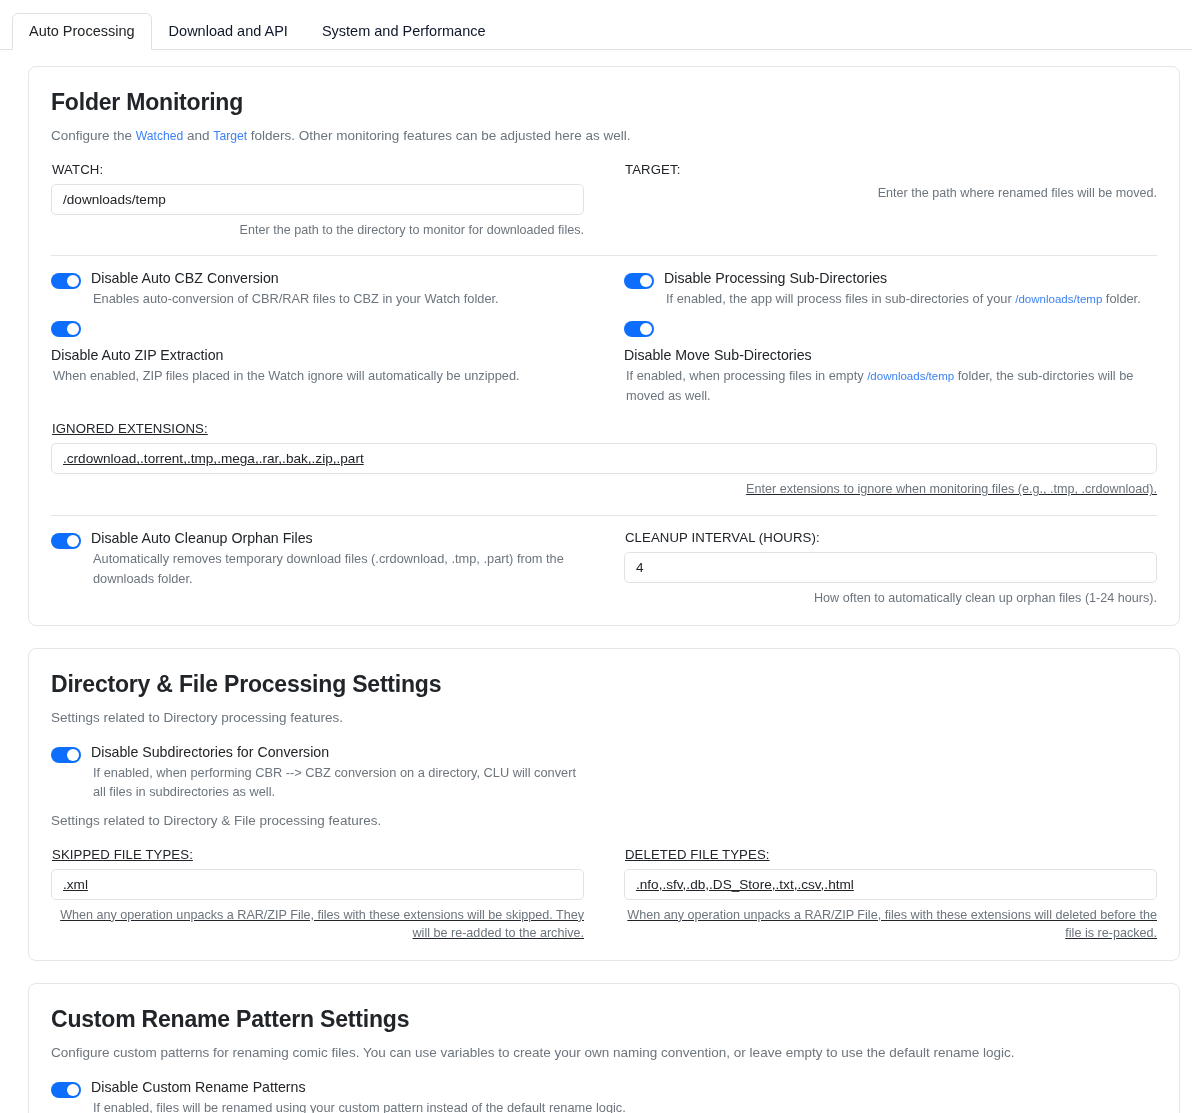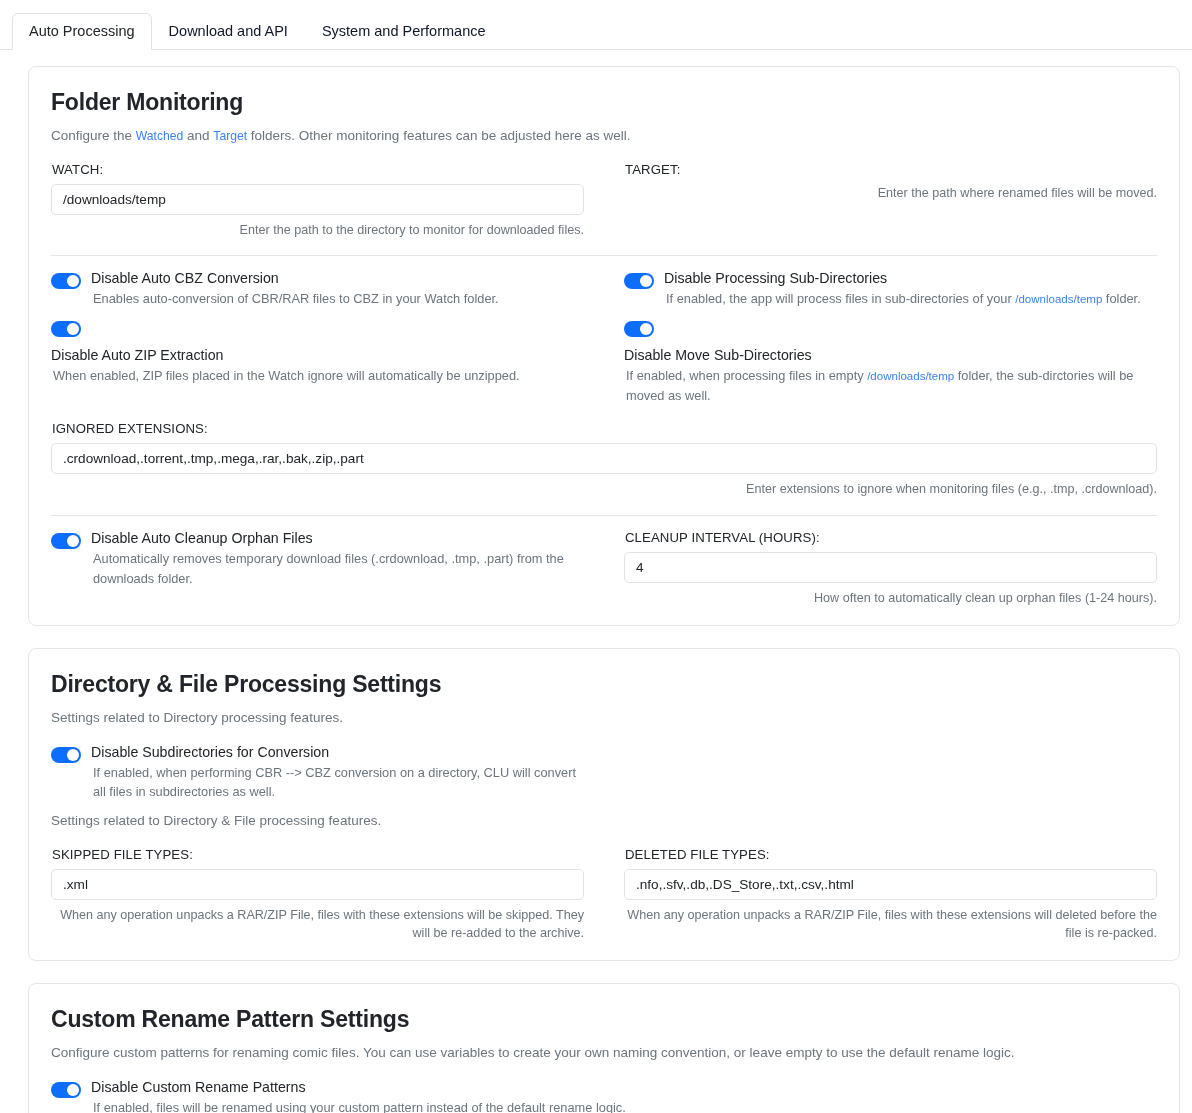--- a/index.html
+++ b/index.html
@@ -148,21 +148,21 @@
     cursor: pointer;
   }
   .switch-help {
     font-size: 12.8px;
     color: #6c757d;
     line-height: 1.55;
     margin-top: 2px;
     padding-left: 2px;
   }
 
-  .block { margin-top: 16px; }
+  .block { margin-top: 16px; text-decoration: underline; }
   .stack-note {
     font-size: 13.5px;
     color: #6c757d;
     margin: 9px 0 0 0;
     line-height: 1.45;
   }
 </style>
 </head>
 <body>
 

